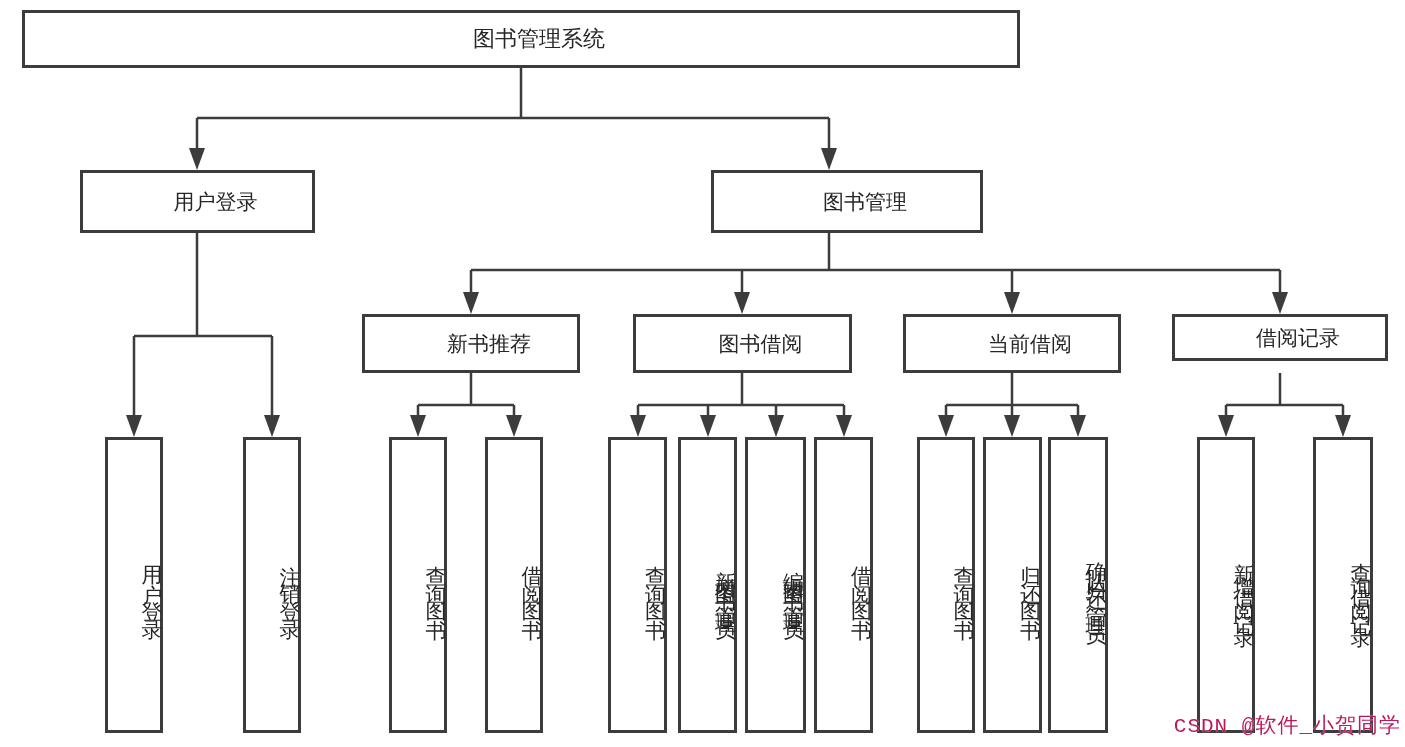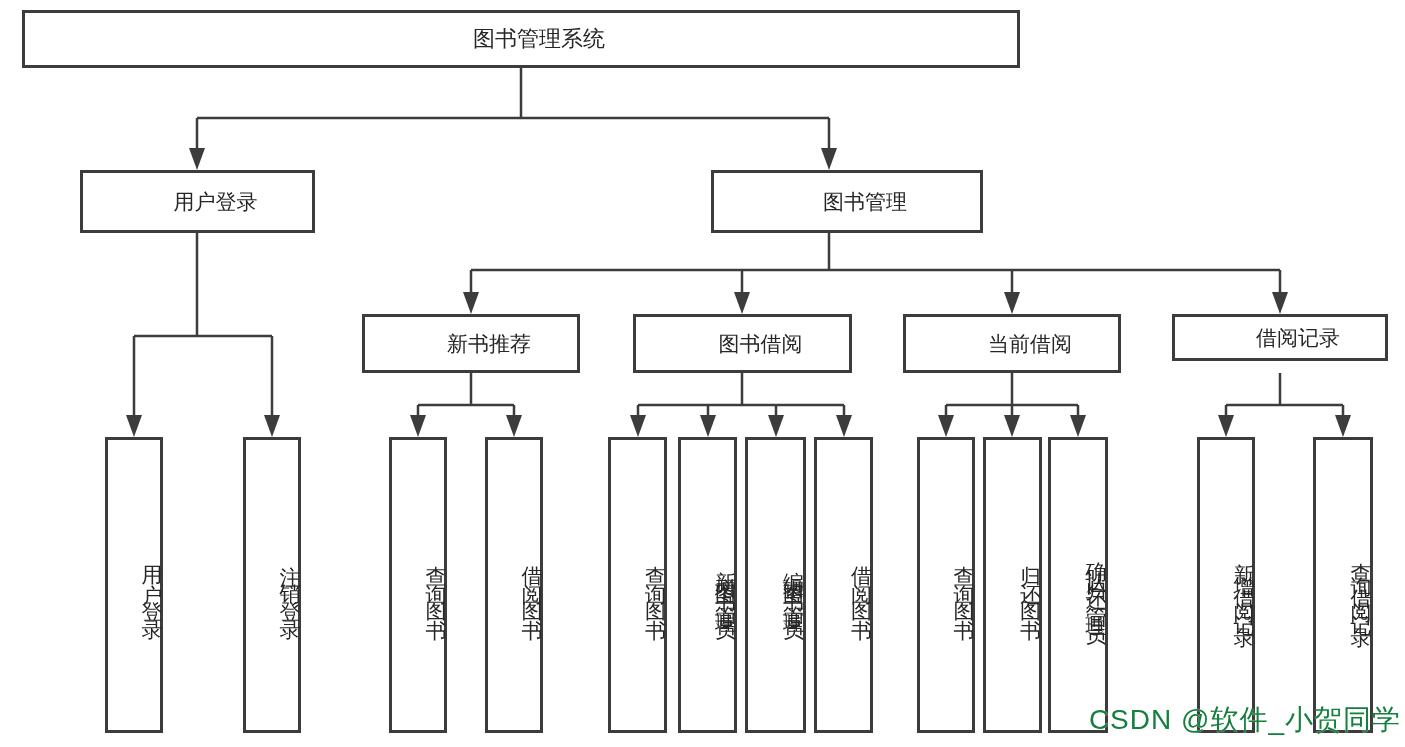--- a/index.html
+++ b/index.html
@@ -16,22 +16,23 @@
     color:#262626;font-size:21px;white-space:nowrap;z-index:2;padding-left:36px;
   }
   .node.root{font-size:22px;}
   .node.v span{writing-mode:vertical-rl;}
   .v4 span{letter-spacing:18px;}
   .v6 span{letter-spacing:13px;}
   .v8 span{letter-spacing:9px;}
   .v9 span{letter-spacing:7px;}
   .watermark{
     position:absolute;right:4px;bottom:8px;z-index:5;
-    color:#15803d;font-size:28px;letter-spacing:1px;
+    color:#be185d;font-size:21px;letter-spacing:1px;
     text-shadow:0 0 1px #ffffff;
+    font-family:Liberation Mono, monospace;
   }
 </style>
 </head>
 <body>
 
 <div class="canvas">
 
   <svg class="connectors" width="1405" height="747" viewBox="0 0 1405 747">
     <path class="ln" d="
       M521,68 V118

